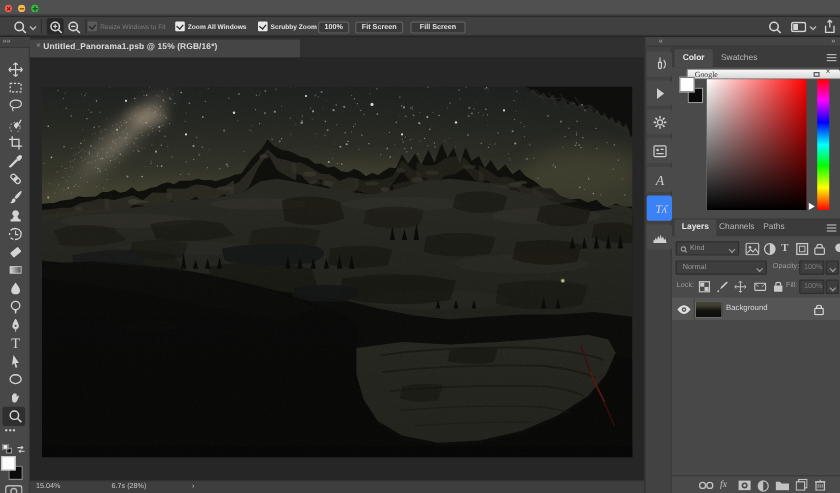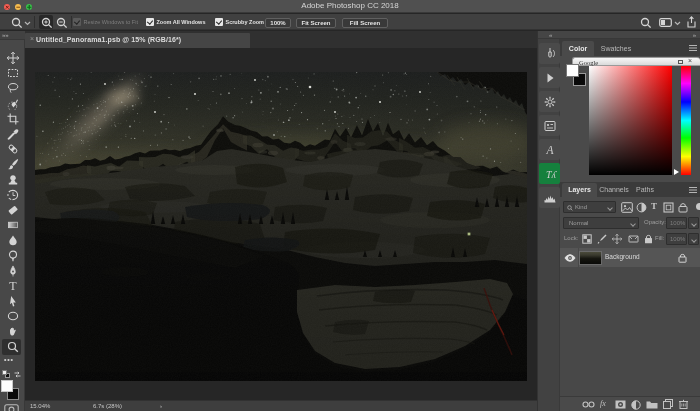--- a/index.html
+++ b/index.html
@@ -22,21 +22,20 @@
  <div class="tl" style="left:15px;background:#f5bd4f">
       <svg width="6.5" height="6.5" viewBox="0 0 6.5 6.5" style="position:absolute;left:0;top:0">
         <line x1="1.4" y1="3.25" x2="5.1" y2="3.25" stroke="#90591b" stroke-width="1.2"></line>
       </svg>
     </div>
  <div class="tl" style="left:26px;background:#38c149">
       <svg width="6.5" height="6.5" viewBox="0 0 6.5 6.5" style="position:absolute;left:0;top:0">
         <path d="M3.25,1.1 L3.25,5.4 M1.1,3.25 L5.4,3.25" stroke="#13611d" stroke-width="1.2"></path>
       </svg>
     </div>
- <div class="abs" style="left:0;right:0;top:1px;text-align:center;font-size:8px;color:#d6d6d6">Adobe Photoshop CC 2018</div>
 </div>
 <div class="abs" style="left:0;top:14px;width:700px;height:16px;background:#404040;border-bottom:1px solid #323232">
     <div class="abs" style="left:11px;top:2.5px">
       <svg width="11" height="11" viewBox="0 0 11 11">
         <circle cx="5" cy="5" r="3.5" fill="none" stroke="#d4d4d4" stroke-width="1.3"></circle>
         <line x1="7.6" y1="7.6" x2="10.6" y2="10.6" stroke="#d4d4d4" stroke-width="1.3"></line>
       </svg>
     </div>
     <div class="abs" style="left:24px;top:7px">
       <svg width="7" height="5" viewBox="0 0 7 5">
@@ -926,21 +925,21 @@
         </svg>
       </div>
     </div>
     <div class="abs" style="left:1px;top:108px;width:21px;height:21px;background:#4a4a4a;border-radius:2px">
       <div class="abs" style="left:3.5px;top:3.5px">
         <svg width="14" height="14" viewBox="0 0 14 14">
           <text x="7" y="11" font-family="Liberation Serif" font-size="11.5" font-style="italic" fill="#cfcfcf" text-anchor="middle">A</text>
         </svg>
       </div>
     </div>
-    <div class="abs" style="left:1px;top:132px;width:21px;height:21px;background:#15803d;border-radius:2px">
+    <div class="abs" style="left:1px;top:132px;width:21px;height:21px;background:#3b82f6;border-radius:2px">
       <div class="abs" style="left:3.5px;top:3.5px">
         <svg width="16" height="14" viewBox="0 0 16 14">
           <text x="8" y="10.5" font-family="Liberation Serif" font-size="10" font-style="italic" fill="#cfcfcf" text-anchor="middle">Tʎ</text>
         </svg>
       </div>
     </div>
     <div class="abs" style="left:1px;top:156px;width:21px;height:21px;background:#4a4a4a;border-radius:2px">
       <div class="abs" style="left:3.5px;top:3.5px">
         <svg width="14" height="14" viewBox="0 0 14 14">
           <path d="M1.5,11.5 L1.5,9 L2.5,9.5 L3.5,7 L4.5,9 L5.5,5.5 L6.5,8 L7.5,4.5 L8.5,8 L9.5,6 L10.5,9 L11.5,7.5 L12.5,11.5 Z" fill="#cfcfcf"></path>

